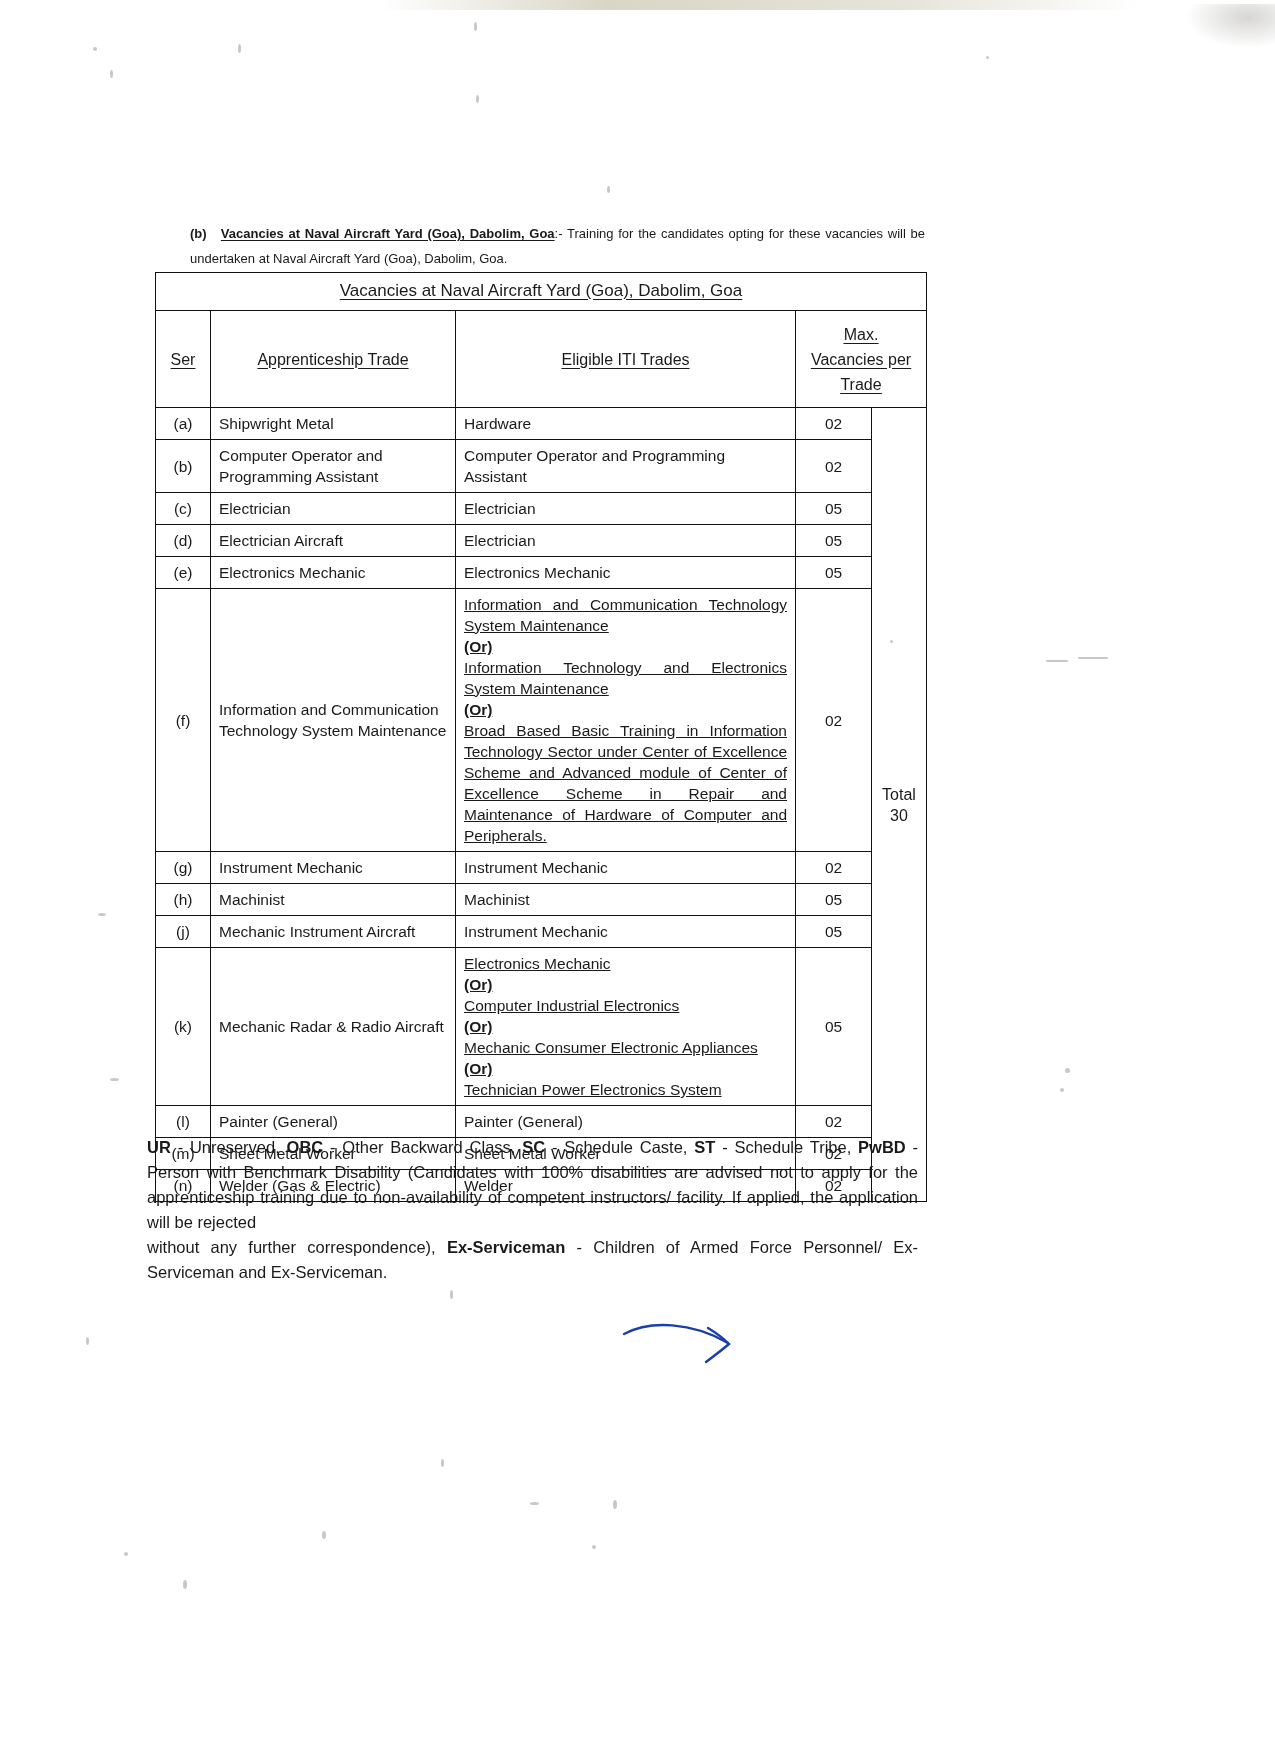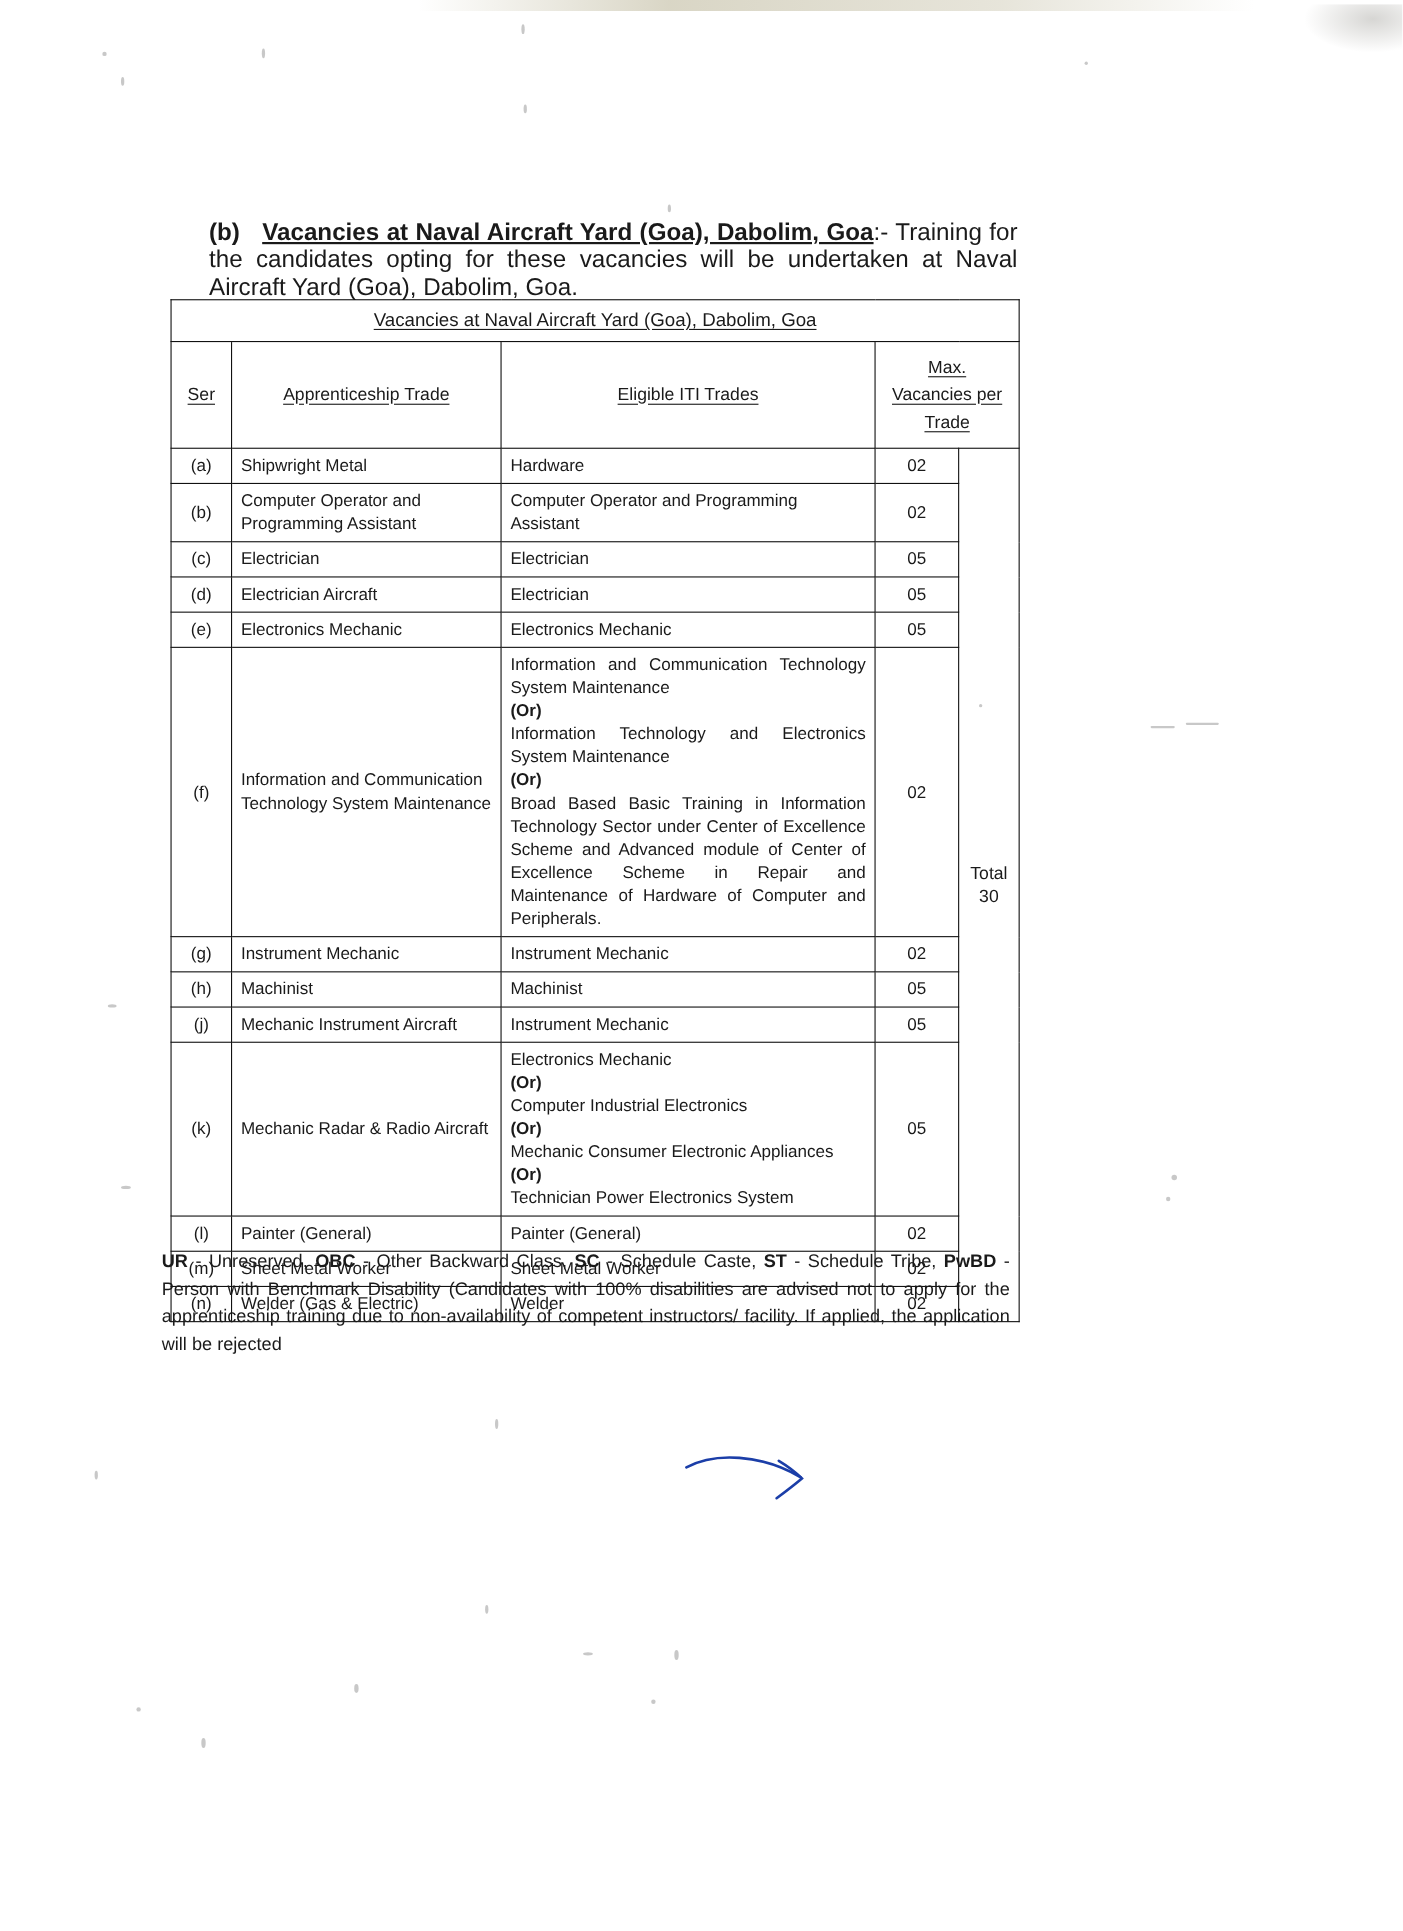--- a/index.html
+++ b/index.html
@@ -45,23 +45,23 @@
   .page {
     position: absolute;
     inset: 0;
     z-index: 2;
   }
 
   
   .intro {
     position: absolute;
     left: 190px;
-    top: 198px;
+    top: 221px;
     width: 735px;
-    font-size: 22px;
+    font-size: 13px;
     line-height: 25px;
     text-align: justify;
   }
   .intro .lbl { font-weight: bold; }
   .intro .hdr {
     font-weight: bold;
     text-decoration: underline;
     text-underline-offset: 2px;
   }
 
@@ -112,21 +112,21 @@
   .ser   { text-align: center; }
   .max   { text-align: center; margin-top: 24px; }
   .total-cell {
     text-align: center;
     font-weight: bold;
     font-size: 16px;
     vertical-align: middle;
   }
   .iti-just { text-align: justify; text-align-last: left; }
   .orword { font-weight: bold; }
-  .ln { display: block; }
+  .ln { display: block; text-decoration: underline; }
 
   
   .footnote {
     position: absolute;
     left: 147px;
     top: 1135px;
     width: 771px;
     font-size: 16.5px;
     line-height: 25px;
     text-align: justify;
@@ -284,20 +284,21 @@
           <td>Welder (Gas &amp; Electric)</td>
           <td>Welder</td>
           <td class="max">02</td>
         </tr>
       </tbody>
     </table>
   </div>
 
   <div class="footnote">
     <p><b>UR</b><span> - Unreserved, </span><b>OBC</b><span> - Other Backward Class, </span><b>SC</b><span> - Schedule Caste, </span><b>ST</b><span> - Schedule Tribe, </span><b>PwBD</b><span> - Person with Benchmark Disability (Candidates with 100% disabilities are advised not to apply for the apprenticeship training due to non-availability of competent instructors/ facility.  If applied, the application will be rejected</span></p>
+    <p class="fn-last"><span>without any further correspondence), </span><b>Ex-Serviceman</b><span> - Children of Armed Force Personnel/ Ex-Serviceman and Ex-Serviceman.</span></p>
   </div>
 
   <svg class="arrow" viewBox="0 0 130 70">
     <path d="M4 24 C 30 10, 72 12, 108 33" stroke="#1b3ea8" stroke-width="2.4" fill="none" stroke-linecap="round"></path>
     <path d="M88 18 C 98 24, 104 29, 109 34 C 102 40, 94 46, 86 52" stroke="#1b3ea8" stroke-width="2.4" fill="none" stroke-linecap="round"></path>
   </svg>
 
 </div>
 
 <div class="scan-noise">

